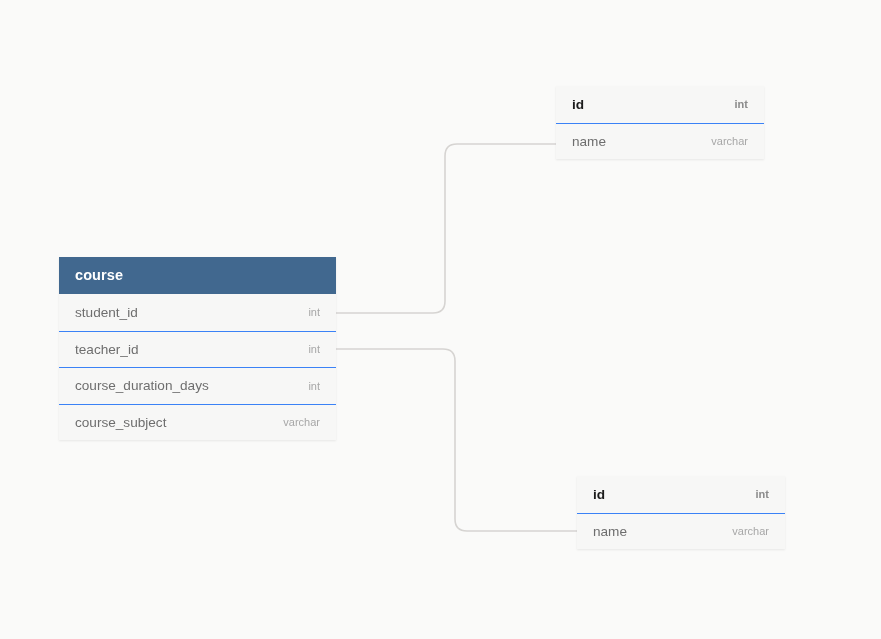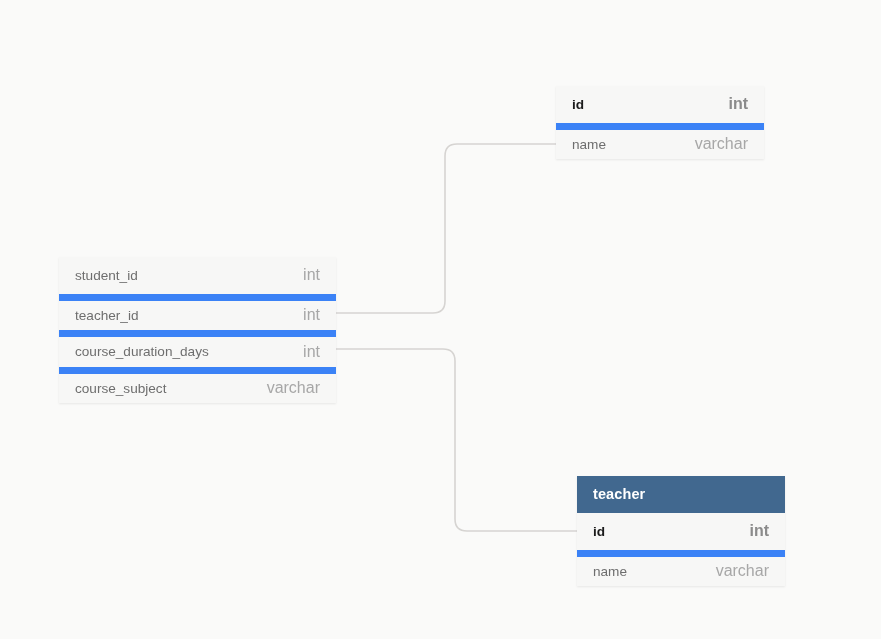--- a/index.html
+++ b/index.html
@@ -56,32 +56,32 @@
     padding: 0;
     text-align: right;
   }
   .field-row {
     display: flex;
     align-items: center;
     justify-content: space-between;
     height: 36.5px;
     padding: 0 16px;
     box-sizing: border-box;
-    border-top: 7px solid #3b82f6;
+    border-top: 1px solid #3b82f6;
     white-space: nowrap;
   }
   .field-row:first-child {
     border-top: none;
   }
   .field-name {
     font-size: 13.6px;
     color: #6e6e6e;
   }
   .field-type {
-    font-size: 16px;
+    font-size: 11px;
     color: #a7a7a7;
     padding-left: 18px;
   }
   .field-row.is-key .field-name {
     color: #1b1b1b;
     font-weight: bold;
   }
   .field-row.is-key .field-type {
     color: #8b8b8b;
     font-weight: bold;
@@ -96,20 +96,21 @@
 <body>
 
 <div id="canvas">
 
   <svg id="connectors" viewBox="0 0 881 639" width="881" height="639" fill="none">
     <path d="M 336 313 L 433 313 Q 445 313 445 301 L 445 156 Q 445 144 457 144 L 556 144" stroke="#d6d4d2" stroke-width="1.6" fill="none" stroke-linecap="round" stroke-linejoin="round"></path>
     <path d="M 336 349 L 443 349 Q 455 349 455 361 L 455 519 Q 455 531 467 531 L 578 531" stroke="#d6d4d2" stroke-width="1.6" fill="none" stroke-linecap="round" stroke-linejoin="round"></path>
   </svg>
 
   <div class="entity" id="entity-course">
+    <div class="entity-header">course</div>
     <div class="entity-body">
       <div class="field-row">
         <span class="field-name">student_id</span>
         <span class="field-type">int</span>
       </div>
       <div class="field-row">
         <span class="field-name">teacher_id</span>
         <span class="field-type">int</span>
       </div>
       <div class="field-row">
@@ -130,21 +131,20 @@
         <span class="field-type">int</span>
       </div>
       <div class="field-row">
         <span class="field-name">name</span>
         <span class="field-type">varchar</span>
       </div>
     </div>
   </div>
 
   <div class="entity" id="entity-teacher">
-    <div class="entity-header">teacher</div>
     <div class="entity-body">
       <div class="field-row is-key">
         <span class="field-name">id</span>
         <span class="field-type">int</span>
       </div>
       <div class="field-row">
         <span class="field-name">name</span>
         <span class="field-type">varchar</span>
       </div>
     </div>

